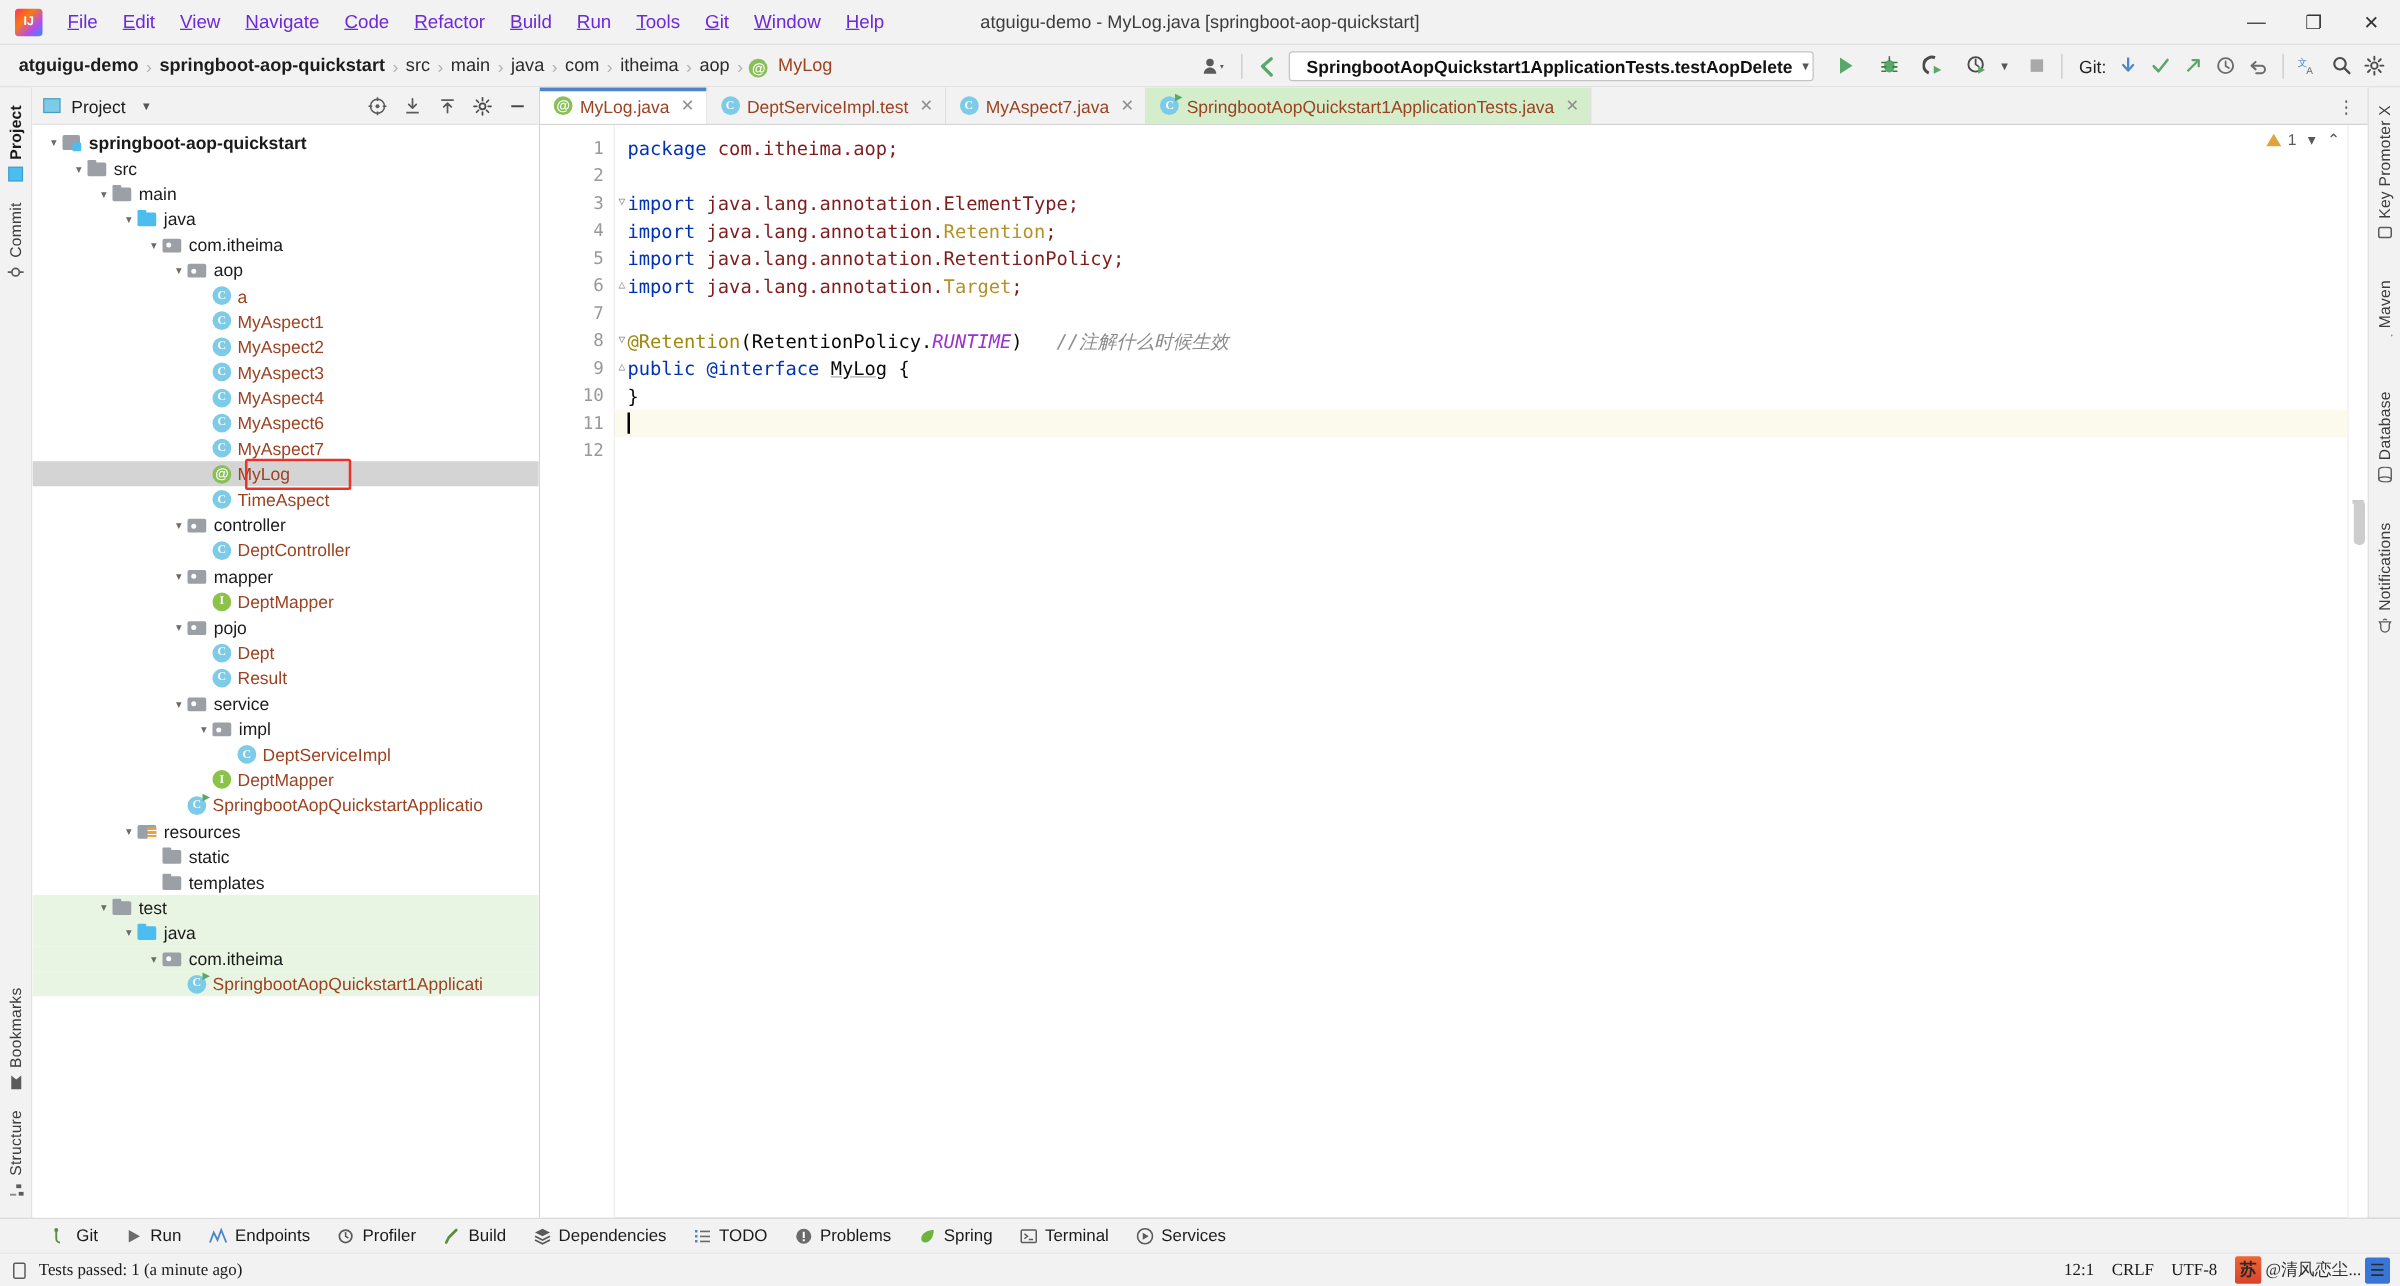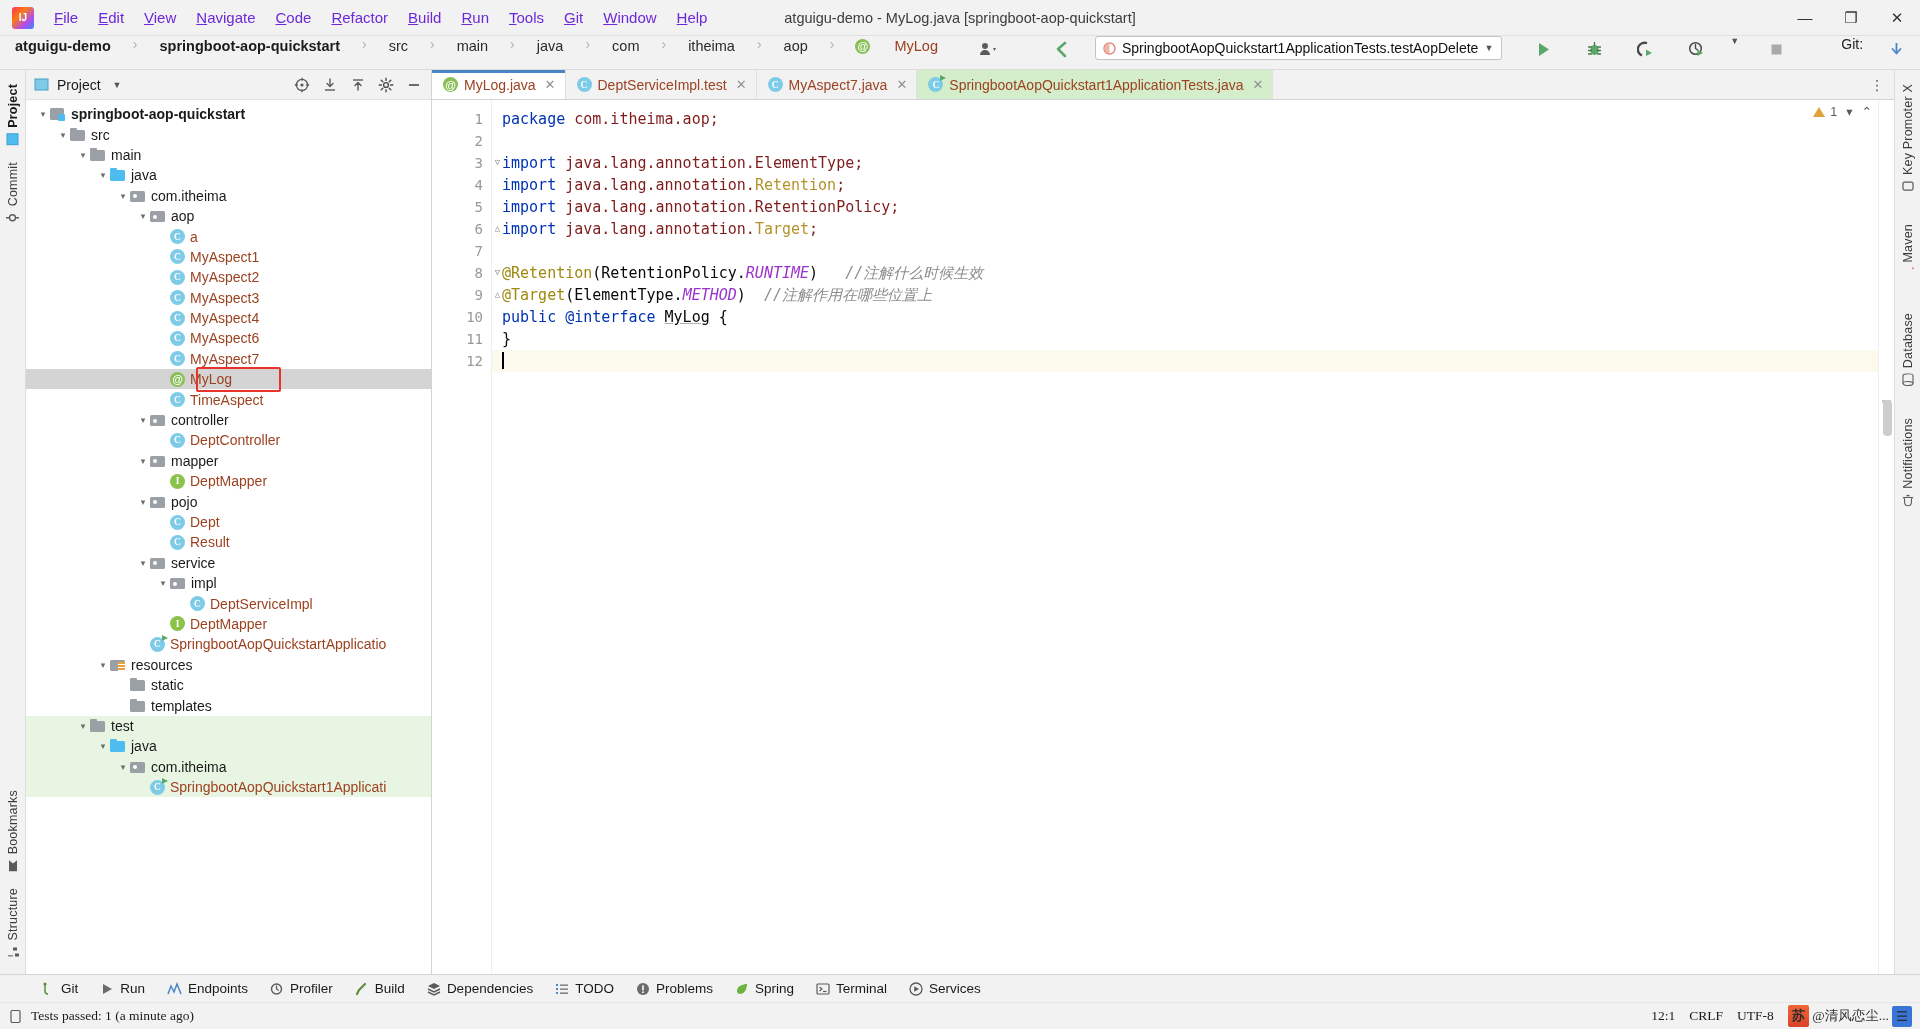--- a/index.html
+++ b/index.html
@@ -37,37 +37,37 @@
     font-size: 14.5px; color: #3c3c3c; pointer-events: none;
   }
   .win-ctrl { margin-left: auto; display: flex; align-items: center; height: 100%; z-index: 2; }
   .win-btn {
     width: 46px; height: 36px; display: flex; align-items: center; justify-content: center;
     font-size: 15px; color: #333;
   }
 
   
   .navbar {
-    height: 34px; background: #f2f2f2; display: flex; 
-    border-bottom: 1px solid #dcdcdc; flex: none; padding-left: 10px; gap: 16px;
+    height: 34px; background: #f2f2f2; display: flex; align-items: center;
+    border-bottom: 1px solid #dcdcdc; flex: none; padding-left: 10px; gap: 0;
   }
   .crumb { font-size: 14.5px; color: #1c1c1c; padding: 2px 5px; white-space: nowrap; }
   .crumb.bold { font-weight: bold; }
   .crumb.dim { color: #2b2b2b; }
   .crumb-sep { color: #b0b0b0; font-size: 14px; padding: 0 1px; }
   .crumb-file { color: #9c4221; }
   .icon-btn {
     display: inline-flex; align-items: center; justify-content: center;
     height: 26px; min-width: 26px; padding: 0 3px; cursor: default;
   }
   .toolbar-sep { width: 1px; height: 20px; background: #c8c8c8; margin: 0 7px; }
   .run-config {
     display: flex; align-items: center; gap: 6px; height: 24px;
     border: 1px solid #c4c4c4; background: #fff; border-radius: 3px;
-    padding: 0 8px 0 7px; margin: 0 4px; max-width: 420px;
+    padding: 0 8px 0 7px; margin: 0 4px; max-width: 420px; font-weight: bold;
   }
   .run-config-label { font-size: 14px; color: #111; white-space: nowrap; }
   .caret-dn { font-size: 9px; color: #555; }
   .git-label { font-size: 14px; color: #222; margin: 0 4px 0 6px; }
 
   
   .body { flex: 1; display: flex; min-height: 0; }
 
   
   .left-strip {
@@ -768,21 +768,20 @@
           </div>
         <div class="code" id="code">
             <div class="cline"><span class="kw">package </span><span class="pkgtxt">com.itheima.aop;</span></div>
             <div class="cline">&nbsp;</div>
             <div class="cline"><span class="kw">import </span><span class="pkgtxt">java.lang.annotation.ElementType;</span></div>
             <div class="cline"><span class="kw">import </span><span class="pkgtxt">java.lang.annotation.</span><span class="type">Retention</span><span class="pkgtxt">;</span></div>
             <div class="cline"><span class="kw">import </span><span class="pkgtxt">java.lang.annotation.RetentionPolicy;</span></div>
             <div class="cline"><span class="kw">import </span><span class="pkgtxt">java.lang.annotation.</span><span class="type">Target</span><span class="pkgtxt">;</span></div>
             <div class="cline">&nbsp;</div>
             <div class="cline"><span class="anno">@Retention</span><span class="ident">(RetentionPolicy.</span><span class="const">RUNTIME</span><span class="ident">)</span><span class="cmt">   //注解什么时候生效</span></div>
-            <div class="cline"><span class="anno">@Target</span><span class="ident">(ElementType.</span><span class="const">METHOD</span><span class="ident">)</span><span class="cmt">  //注解作用在哪些位置上</span></div>
             <div class="cline"><span class="kw">public </span><span class="kw">@interface </span><span class="annoname">MyLog</span><span class="ident"> {</span></div>
             <div class="cline"><span class="ident">}</span></div>
             <div class="cline cursorline"><span class="caret"></span></div>
           </div>
         <div class="editor-right-gutter">
           <div class="marker-line" style="top:300px;"></div>
           <div class="scroll-thumb" style="top:300px; height:36px;"></div>
         </div>
         <div class="inspect-widget">
           <span class="warn-tri"></span>

